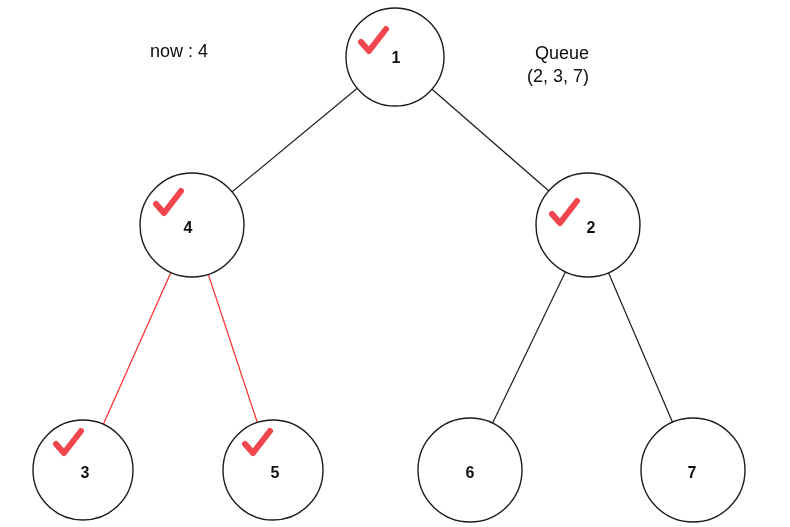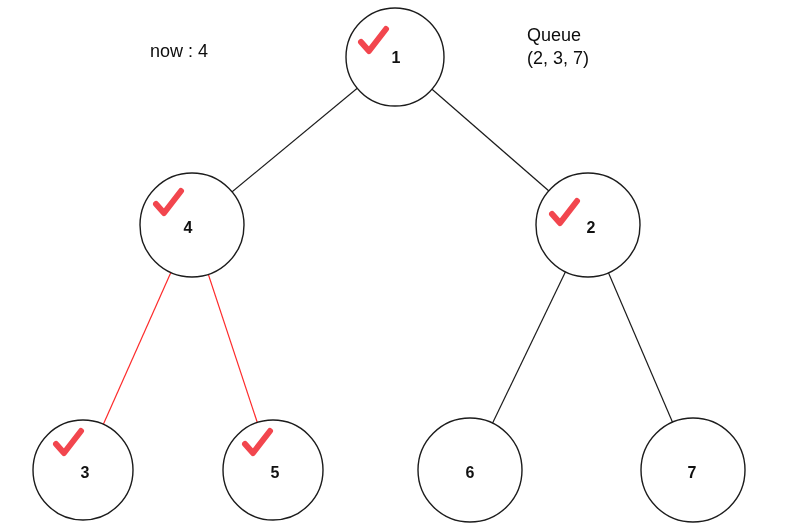--- a/index.html
+++ b/index.html
@@ -84,18 +84,18 @@
 
   <span class="node-label" style="left:396px; top:58px;">1</span>
   <span class="node-label" style="left:188px; top:228px;">4</span>
   <span class="node-label" style="left:591px; top:228px;">2</span>
   <span class="node-label" style="left:85px;  top:473px;">3</span>
   <span class="node-label" style="left:275px; top:473px;">5</span>
   <span class="node-label" style="left:470px; top:473px;">6</span>
   <span class="node-label" style="left:692px; top:473px;">7</span>
 
   <div class="annotation" style="left:150px; top:41px;">now : 4</div>
-  <div class="annotation queue-box" style="left:527px; top:24px;">
+  <div class="annotation queue-box" style="left:527px; top:42px;text-align:right;">
     <div>Queue</div>
     <div>(2, 3, 7)</div>
   </div>
 
 </div>
 
 </body></html>

